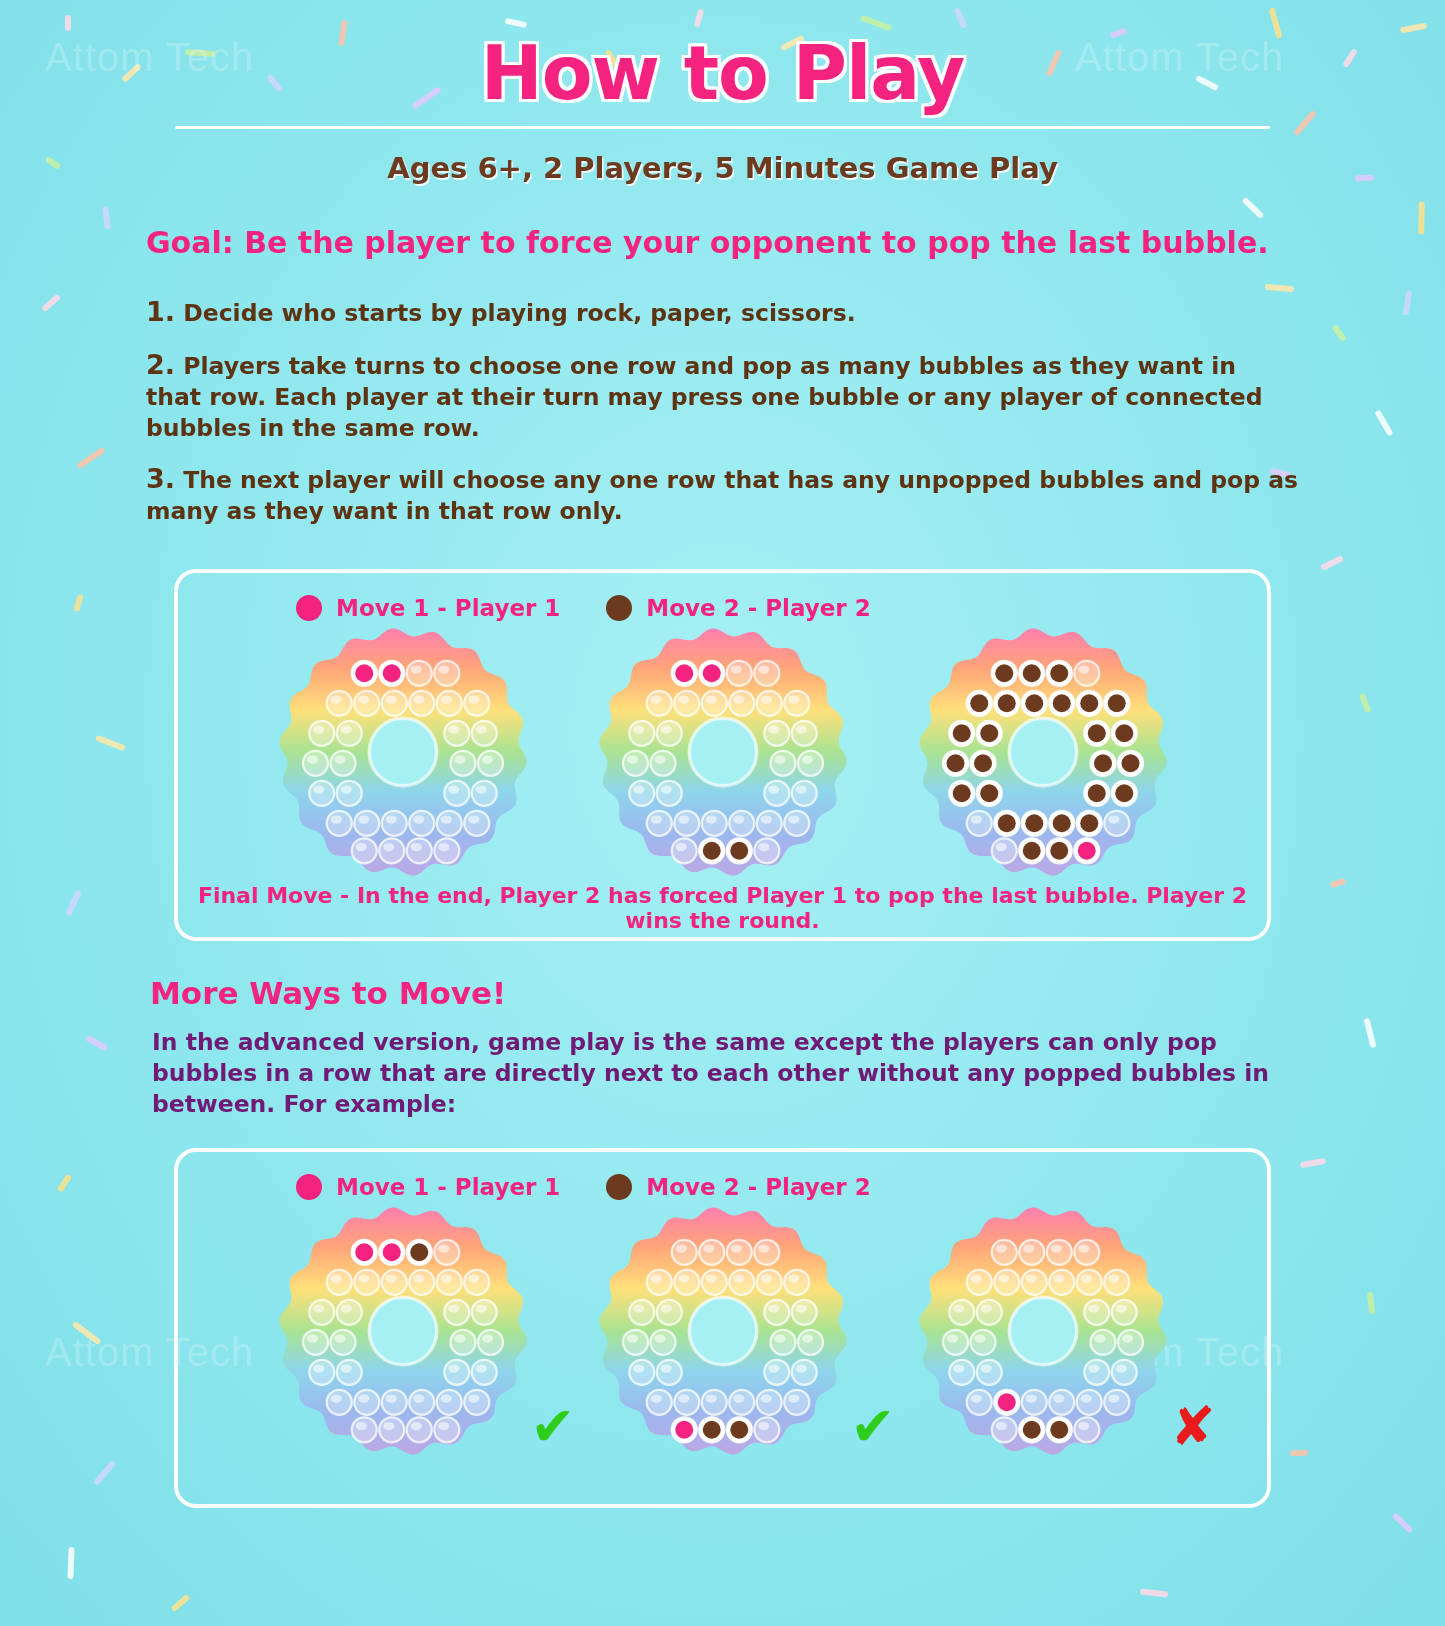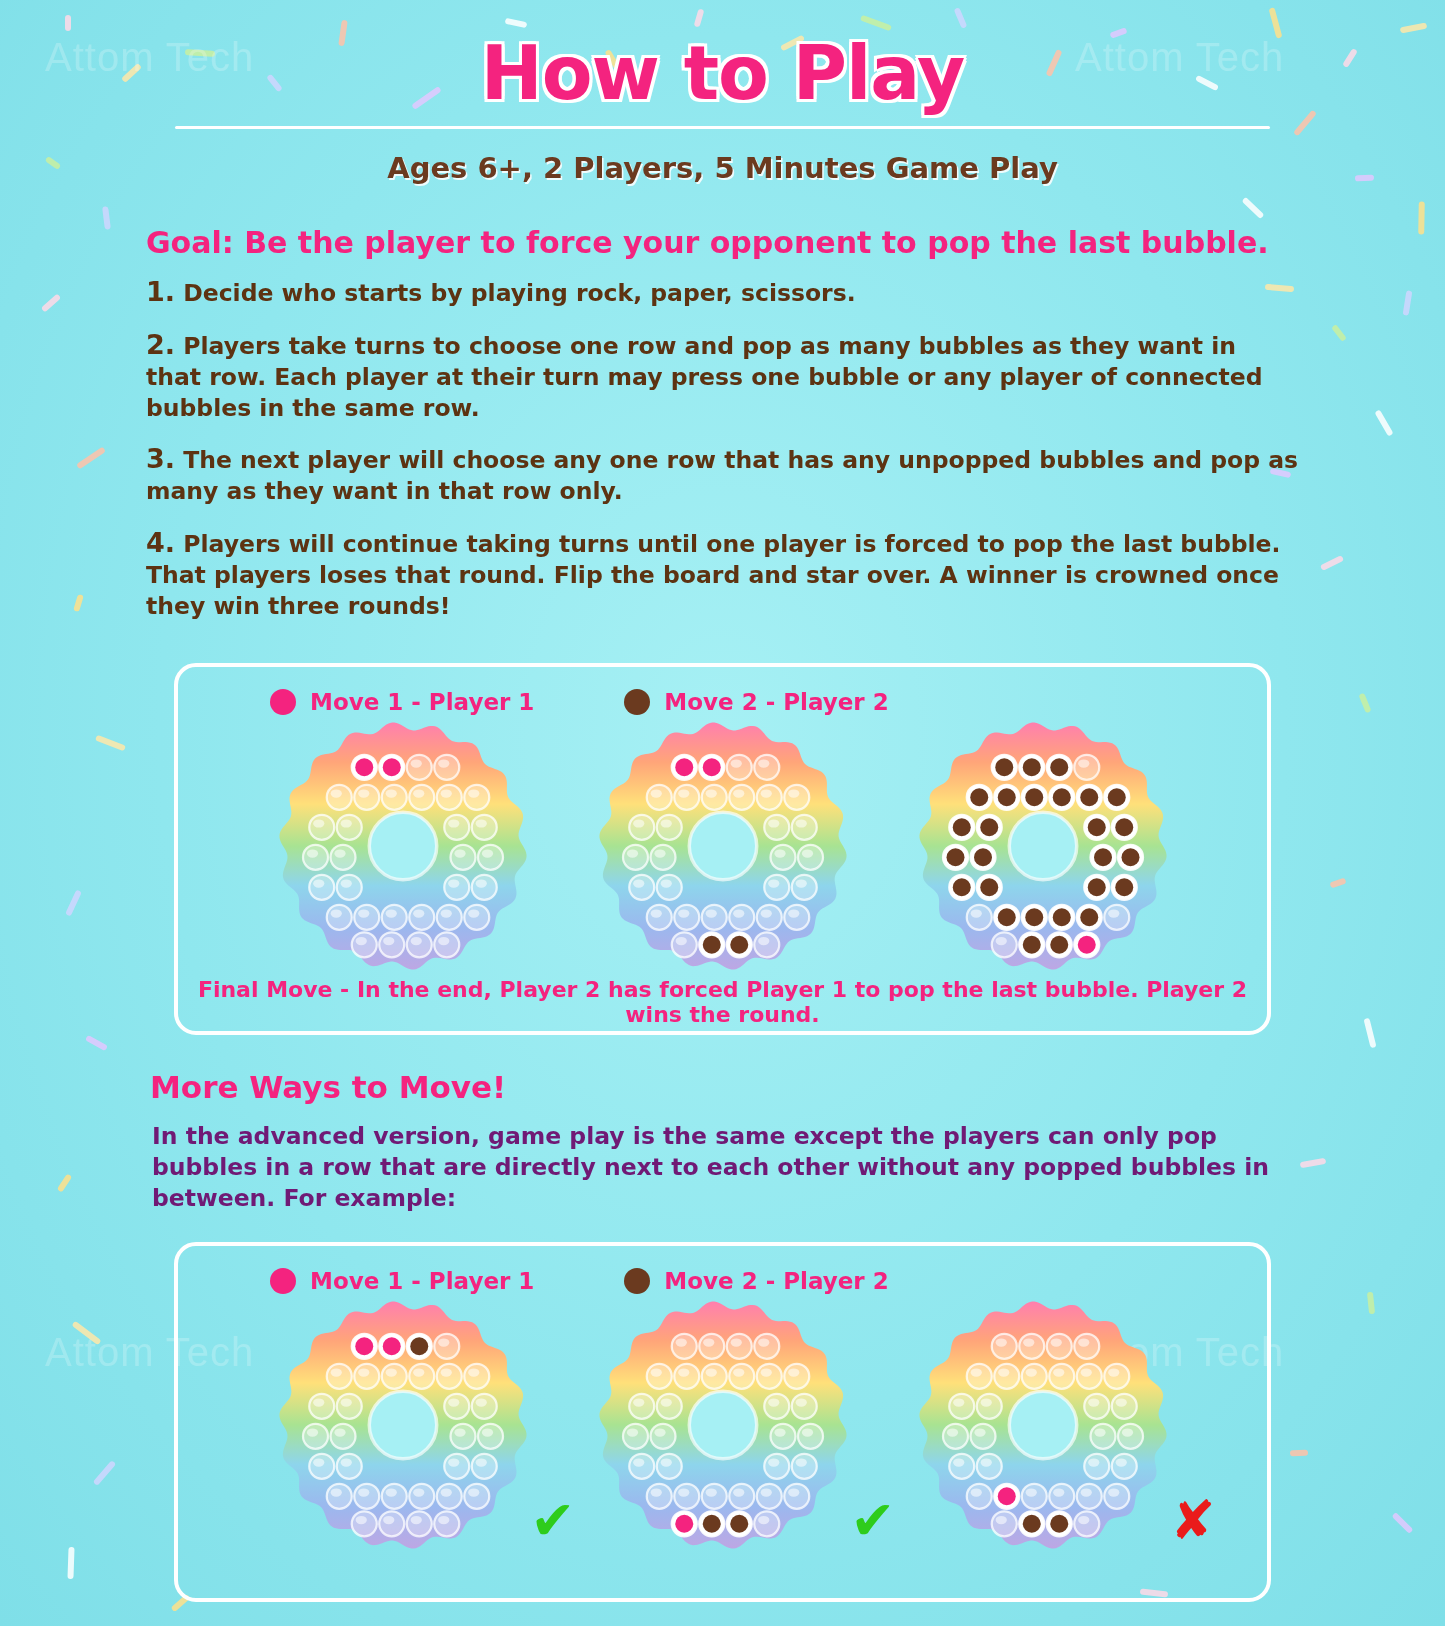--- a/index.html
+++ b/index.html
@@ -75,21 +75,21 @@
   }
 
   
   .goal {
     color: #f4237f;
     font-weight: bold;
     font-size: 30px;
     margin: 40px 10px 0 146px;
   }
   .steps {
-    margin: 14px 146px 0 146px;
+    margin: 34px 146px 0 146px;
   }
   .step {
     color: #5d3312;
     font-weight: bold;
     font-size: 23.5px;
     line-height: 1.3;
     margin-bottom: 18px;
   }
   .step .num {
     font-size: 27px;
@@ -102,22 +102,22 @@
     width: 1097px;
     border: 4px solid #ffffff;
     border-radius: 22px;
     box-sizing: border-box;
   }
   .panel-1 { margin-top: 42px; height: 372px; }
   .panel-2 { margin-top: 28px; height: 360px; }
 
   .legend {
     display: flex;
-    gap: 90px;
-    padding: 22px 0 0 92px;
+    gap: 46px;
+    padding: 22px 0 0 118px;
   }
   .legend-item {
     display: flex;
     align-items: center;
     gap: 14px;
   }
   .legend-dot {
     width: 26px;
     height: 26px;
     border-radius: 50%;
@@ -254,24 +254,20 @@
       <span class="num">1.</span>
       <span>Decide who starts by playing rock, paper, scissors.</span>
     </div>
     <div class="step">
       <span class="num">2.</span>
       <span>Players take turns to choose one row and pop as many bubbles as they want in that row. Each player at their turn may press one bubble or any player of connected bubbles in the same row.</span>
     </div>
     <div class="step">
       <span class="num">3.</span>
       <span>The next player will choose any one row that has any unpopped bubbles and pop as many as they want in that row only.</span>
-    </div>
-    <div class="step">
-      <span class="num">4.</span>
-      <span>Players will continue taking turns until one player is forced to pop the last bubble. That players loses that round. Flip the board and star over. A winner is crowned once they win three rounds!</span>
     </div>
   </div>
 
   <div class="panel panel-1">
     <div class="legend">
       <div class="legend-item">
         <span class="legend-dot p1"></span>
         <span class="legend-label">Move 1 - Player 1</span>
       </div>
       <div class="legend-item">

